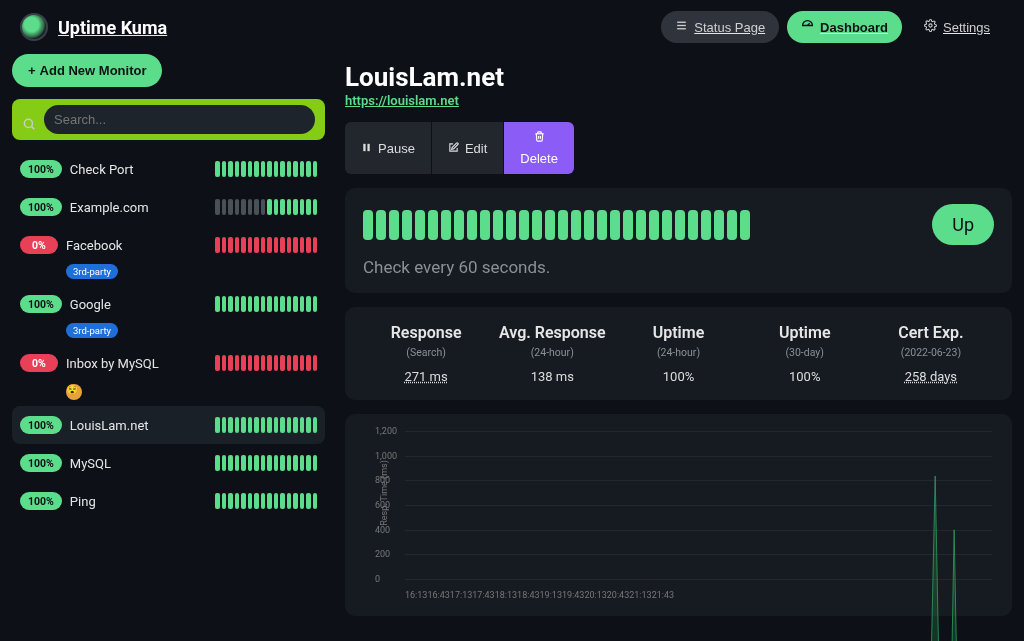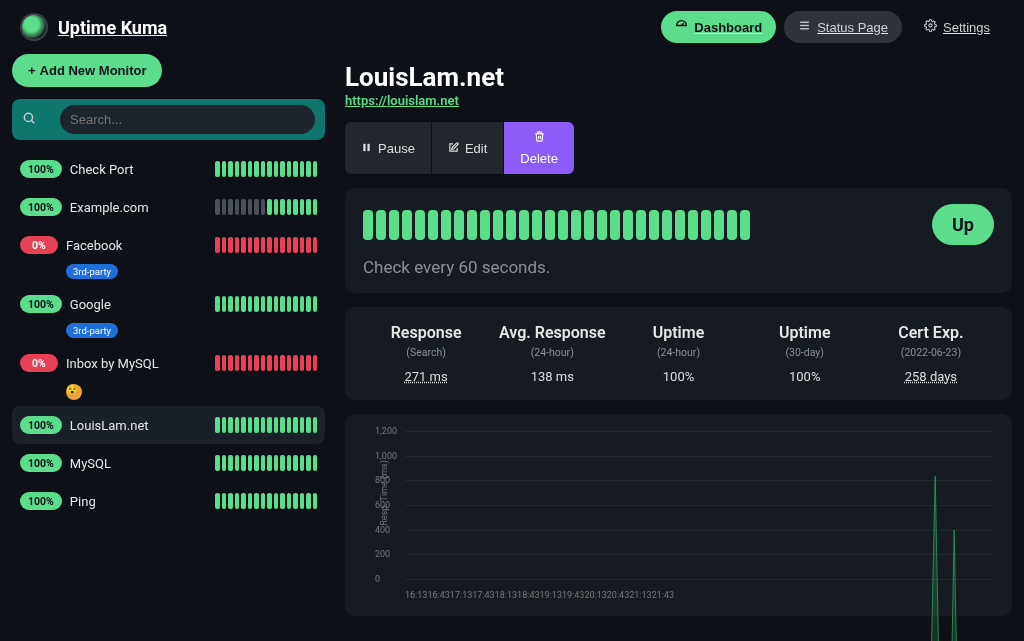--- a/index.html
+++ b/index.html
@@ -36,22 +36,22 @@
   .nav-btn.dashboard { background: #5cdd8b; color: #0d1117; font-weight: 600; }
   .main { display: flex; height: calc(100% - 54px); }
   .sidebar { width: 335px; padding: 0 10px 10px 12px; }
   .add-btn {
     background: #5cdd8b; color: #0d1117; border: none;
     padding: 9px 16px; border-radius: 18px; font-weight: 600;
     font-size: 13px; cursor: pointer; display: inline-flex; align-items: center; gap: 4px;
     margin-bottom: 12px;
   }
   .search-row {
-    display: flex; align-items: center; gap: 24px;
-    background: #0f766e; border-radius: 8px; padding: 6px 10px; margin-bottom: 10px;
+    display: flex; align-items: flex-end; gap: 8px;
+    background: #84cc16; border-radius: 8px; padding: 6px 10px; margin-bottom: 10px;
   }
   .search-row input {
     flex: 1; background: #1e242c; border: none; color: #ccc;
     padding: 7px 10px; border-radius: 16px; font-size: 13px; outline: none;
   }
   .monitor-list { display: flex; flex-direction: column; }
   .monitor-item {
     display: flex; align-items: center; gap: 8px;
     padding: 10px 8px; border-radius: 8px; cursor: pointer;
   }
@@ -83,21 +83,21 @@
     padding: 8px 16px; border: none; font-size: 13px; cursor: pointer;
     background: #22272e; color: #ddd;
   }
   .act-btn:first-child { border-radius: 6px 0 0 6px; }
   .act-btn:nth-child(2) { border-left: 1px solid #0d1117; border-right: 1px solid #0d1117;}
   .act-btn.delete { background: #8b5cf6; color: #fff; border-radius: 0 6px 6px 0; flex-direction: column; }
   .card { background: #161b22; border-radius: 10px; padding: 16px 18px; margin-bottom: 14px; }
   .hb-row { display: flex; align-items: center; justify-content: space-between; }
   .hb-bars { display: flex; gap: 3px; }
   .hb-bar { width: 10px; height: 30px; border-radius: 4px; background: #5cdd8b; }
-  .up-pill { background: #5cdd8b; color: #0d1117; font-weight: 700; font-size: 18px; padding: 10px 20px; border-radius: 22px; }
+  .up-pill { background: #5cdd8b; color: #0d1117; font-weight: 400; font-size: 18px; padding: 10px 20px; border-radius: 22px; }
   .check-text { font-size: 17px; color: #8a8f98; margin-top: 12px; }
   .stats { display: flex; justify-content: space-between; text-align: center; }
   .stat { flex: 1; }
   .stat-l { font-size: 16px; font-weight: 600; color: #e6e6e6; }
   .stat-s { font-size: 10.5px; color: #8a8f98; margin-top: 4px; }
   .stat-v { font-size: 13px; margin-top: 10px; color: #ddd; }
   .stat-v.u { text-decoration: underline dotted; }
   .chart-card { background: #161b22; border-radius: 10px; padding: 14px 10px 8px 10px; }
   .chart { position: relative; height: 180px; }
   .ylabel { position: absolute; left: -4px; top: 50%; transform: rotate(-90deg) translateX(30px); font-size: 9px; color: #777; }
@@ -109,38 +109,38 @@
   .icon { display:inline-block; }
 </style>
 </head>
 <body>
 
 <div class="header">
   <div class="logo-wrap">
     <div class="logo-icon"></div>
     <span class="logo-text">Uptime Kuma</span>
   </div>
-  <button class="nav-btn dashboard">
-    <span class="icon">
-      <svg width="13" height="13" viewBox="0 0 24 24" fill="none" stroke="#0d1117" stroke-width="2.5">
-          <path d="M12 3a9 9 0 0 0-9 9h18a9 9 0 0 0-9-9z"></path>
-          <line x1="12" y1="12" x2="16" y2="8"></line>
-        </svg>
-    </span>
-    <span>Dashboard</span>
-  </button>
   <button class="nav-btn status">
     <span class="icon">
       <svg width="13" height="13" viewBox="0 0 24 24" fill="none" stroke="#ccc" stroke-width="2.5">
           <line x1="4" y1="6" x2="20" y2="6"></line>
           <line x1="4" y1="12" x2="20" y2="12"></line>
           <line x1="4" y1="18" x2="20" y2="18"></line>
         </svg>
     </span>
     <span>Status Page</span>
+  </button>
+  <button class="nav-btn dashboard">
+    <span class="icon">
+      <svg width="13" height="13" viewBox="0 0 24 24" fill="none" stroke="#0d1117" stroke-width="2.5">
+          <path d="M12 3a9 9 0 0 0-9 9h18a9 9 0 0 0-9-9z"></path>
+          <line x1="12" y1="12" x2="16" y2="8"></line>
+        </svg>
+    </span>
+    <span>Dashboard</span>
   </button>
   <button class="nav-btn">
     <span class="icon">
       <svg width="13" height="13" viewBox="0 0 24 24" fill="none" stroke="#ccc" stroke-width="2">
           <circle cx="12" cy="12" r="3"></circle>
           <path d="M19.4 15a1.7 1.7 0 0 0 .34 1.87l.06.06a2 2 0 1 1-2.83 2.83l-.06-.06a1.7 1.7 0 0 0-1.87-.34 1.7 1.7 0 0 0-1.03 1.56V21a2 2 0 1 1-4 0v-.09a1.7 1.7 0 0 0-1.11-1.56 1.7 1.7 0 0 0-1.87.34l-.06.06a2 2 0 1 1-2.83-2.83l.06-.06a1.7 1.7 0 0 0 .34-1.87 1.7 1.7 0 0 0-1.56-1.03H3a2 2 0 1 1 0-4h.09a1.7 1.7 0 0 0 1.56-1.11 1.7 1.7 0 0 0-.34-1.87l-.06-.06a2 2 0 1 1 2.83-2.83l.06.06a1.7 1.7 0 0 0 1.87.34H9a1.7 1.7 0 0 0 1.03-1.56V3a2 2 0 1 1 4 0v.09a1.7 1.7 0 0 0 1.03 1.56 1.7 1.7 0 0 0 1.87-.34l.06-.06a2 2 0 1 1 2.83 2.83l-.06.06a1.7 1.7 0 0 0-.34 1.87V9a1.7 1.7 0 0 0 1.56 1.03H21a2 2 0 1 1 0 4h-.09a1.7 1.7 0 0 0-1.56 1.03z"></path>
         </svg>
     </span>
     <span>Settings</span>
   </button>

